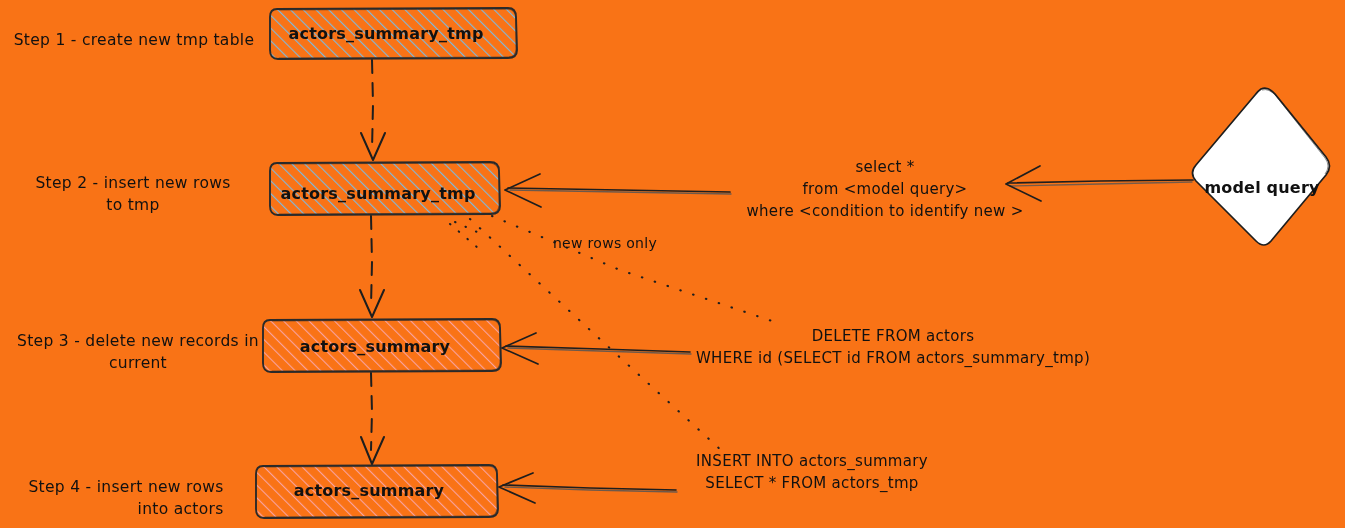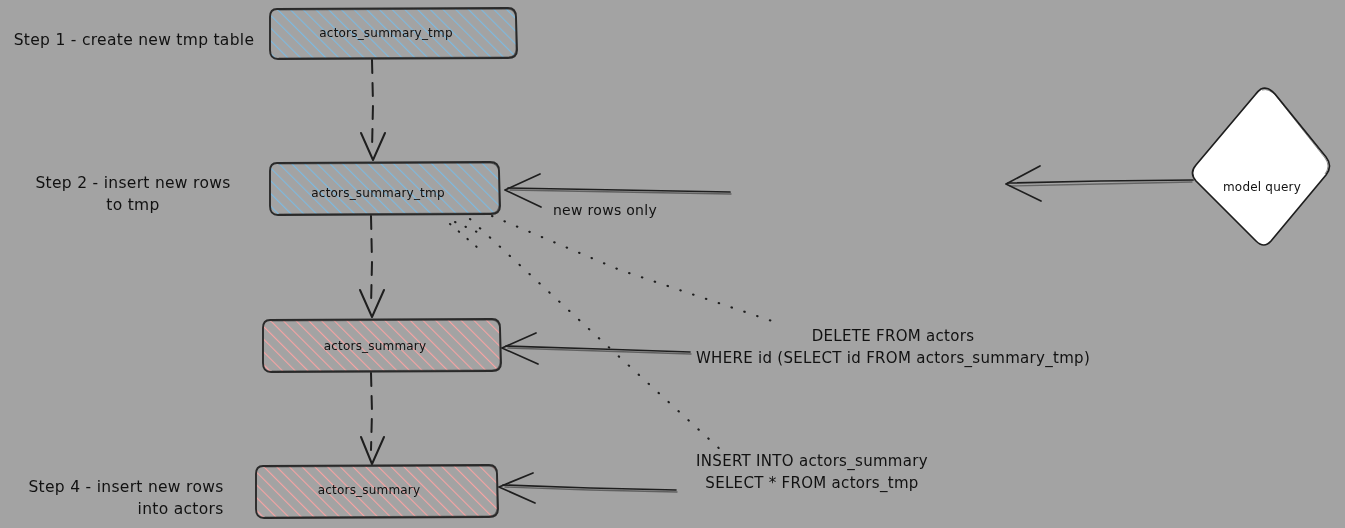--- a/index.html
+++ b/index.html
@@ -7,21 +7,21 @@
     padding: 0;
     background: #ffffff;
   }
   body {
     font-family: "DejaVu Sans", sans-serif;
   }
   #canvas {
     position: relative;
     width: 1345px;
     height: 528px;
-    background: #a3a3a3;
+    background: #f97316;
     overflow: hidden;
   }
   svg.layer {
     position: absolute;
     top: 0;
     left: 0;
     width: 1345px;
     height: 528px;
   }
   .hand-text {
@@ -35,25 +35,27 @@
     text-align: center;
     transform: translate(-50%, -50%);
   }
   .step-label {
     font-size: 15.5px;
   }
   .sql-text {
     font-size: 15px;
   }
   .box-label {
-    font-size: 12px;
+    font-size: 16px;
     letter-spacing: 0.2px;
+    font-weight: bold;
   }
   .small-note {
     font-size: 14px;
+    margin-top: 33px;
   }
 </style>
 </head>
 <body>
 
 <div id="canvas">
 
   <svg class="layer" viewBox="0 0 1345 528" xmlns="http://www.w3.org/2000/svg">
     <defs>
       <pattern id="hatchBlue" width="9" height="9" patternTransform="rotate(-45)" patternUnits="userSpaceOnUse">
@@ -148,32 +150,37 @@
 
   <div class="hand-text step-label" style="left:134px; top:40px;">Step 1 - create new tmp table</div>
 
   <div class="hand-text box-label" style="left:386px; top:34px;">actors_summary_tmp</div>
 
   <div class="hand-text step-label" style="left:133px; top:194px;">Step 2 - insert new rows
 to tmp</div>
 
   <div class="hand-text box-label" style="left:378px; top:194px;">actors_summary_tmp</div>
 
+  <div class="hand-text step-label" style="left:138px; top:352px;">Step 3 - delete new records in
+current</div>
 
   <div class="hand-text box-label" style="left:375px; top:347px;">actors_summary</div>
 
   <div class="hand-text step-label" style="left:126px; top:498px;text-align:right;">Step 4 - insert new rows
 into actors</div>
 
   <div class="hand-text box-label" style="left:369px; top:491px;">actors_summary</div>
 
   <div class="hand-text box-label" style="left:1262px; top:177px;margin-top:11px;">model query</div>
 
   <div class="hand-text small-note" style="left:605px; top:210px;">new rows only</div>
 
+  <div class="hand-text sql-text" style="left:885px; top:190px;">select *
+from &lt;model query&gt;
+where &lt;condition to identify new &gt;</div>
 
   <div class="hand-text sql-text" style="left:893px; top:348px;">DELETE FROM actors
 WHERE id (SELECT id FROM actors_summary_tmp)</div>
 
   <div class="hand-text sql-text" style="left:812px; top:473px;">INSERT INTO actors_summary
 SELECT * FROM actors_tmp</div>
 
 </div>
 
 </body></html>

